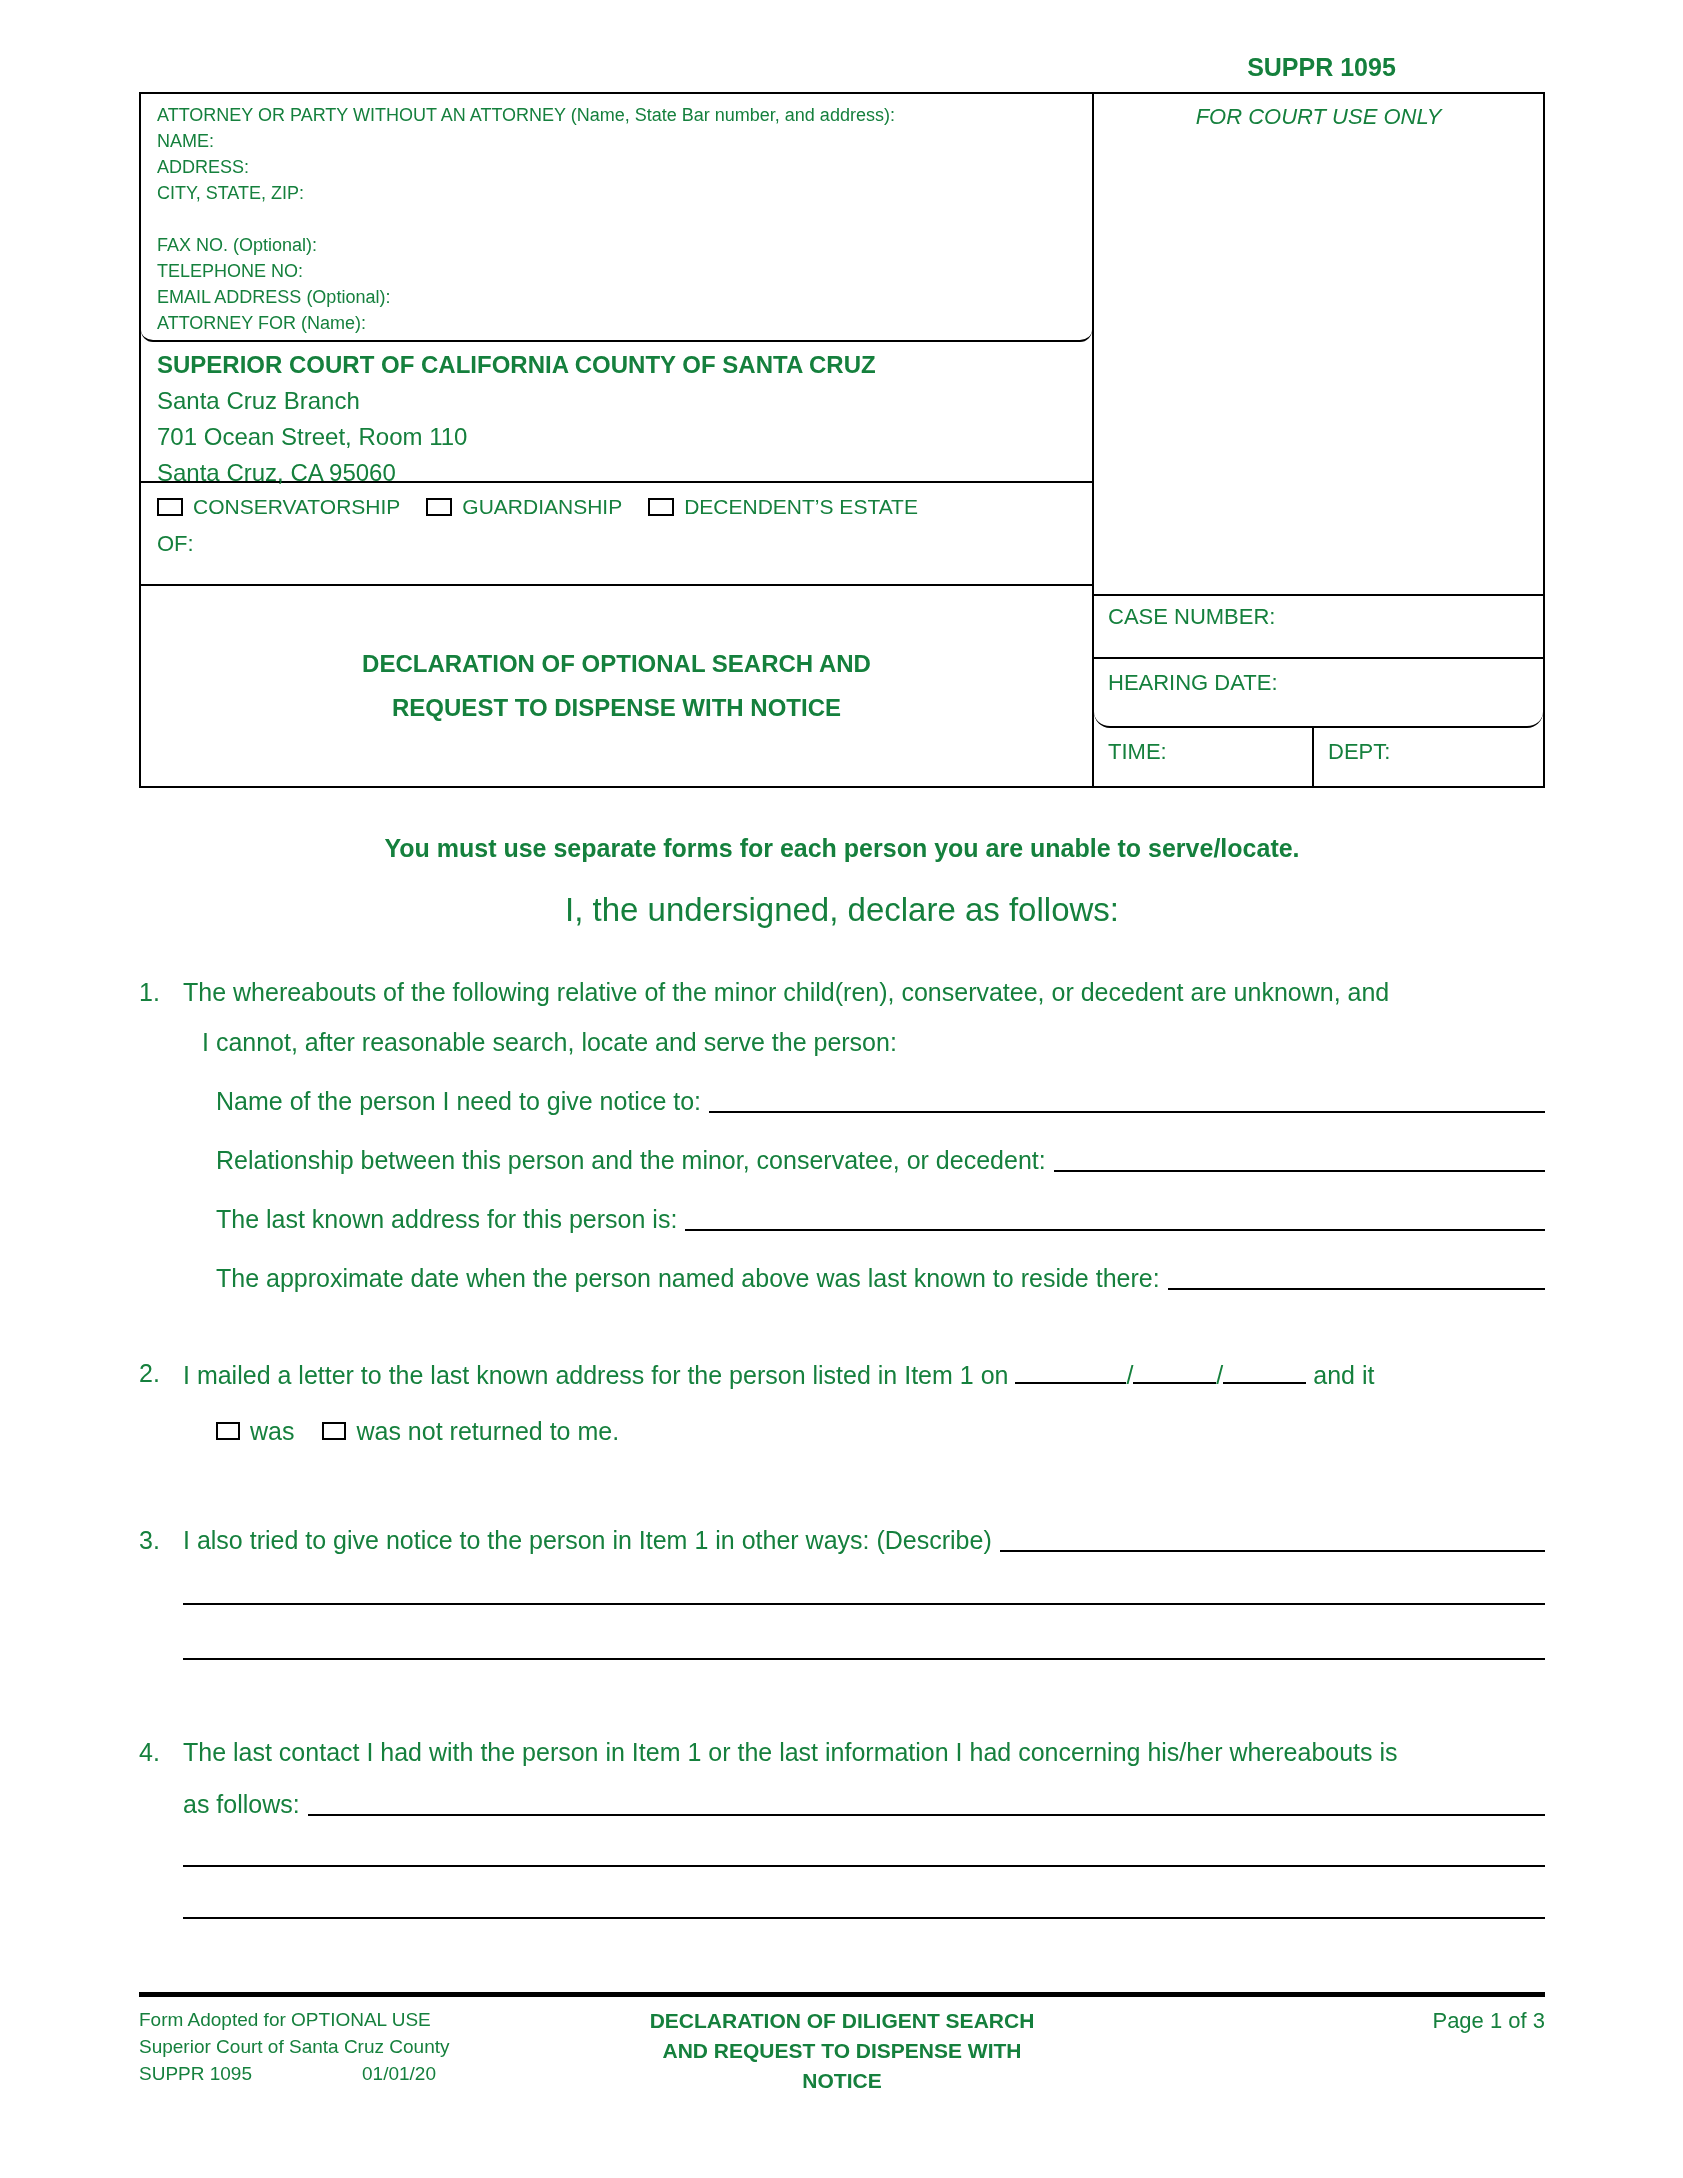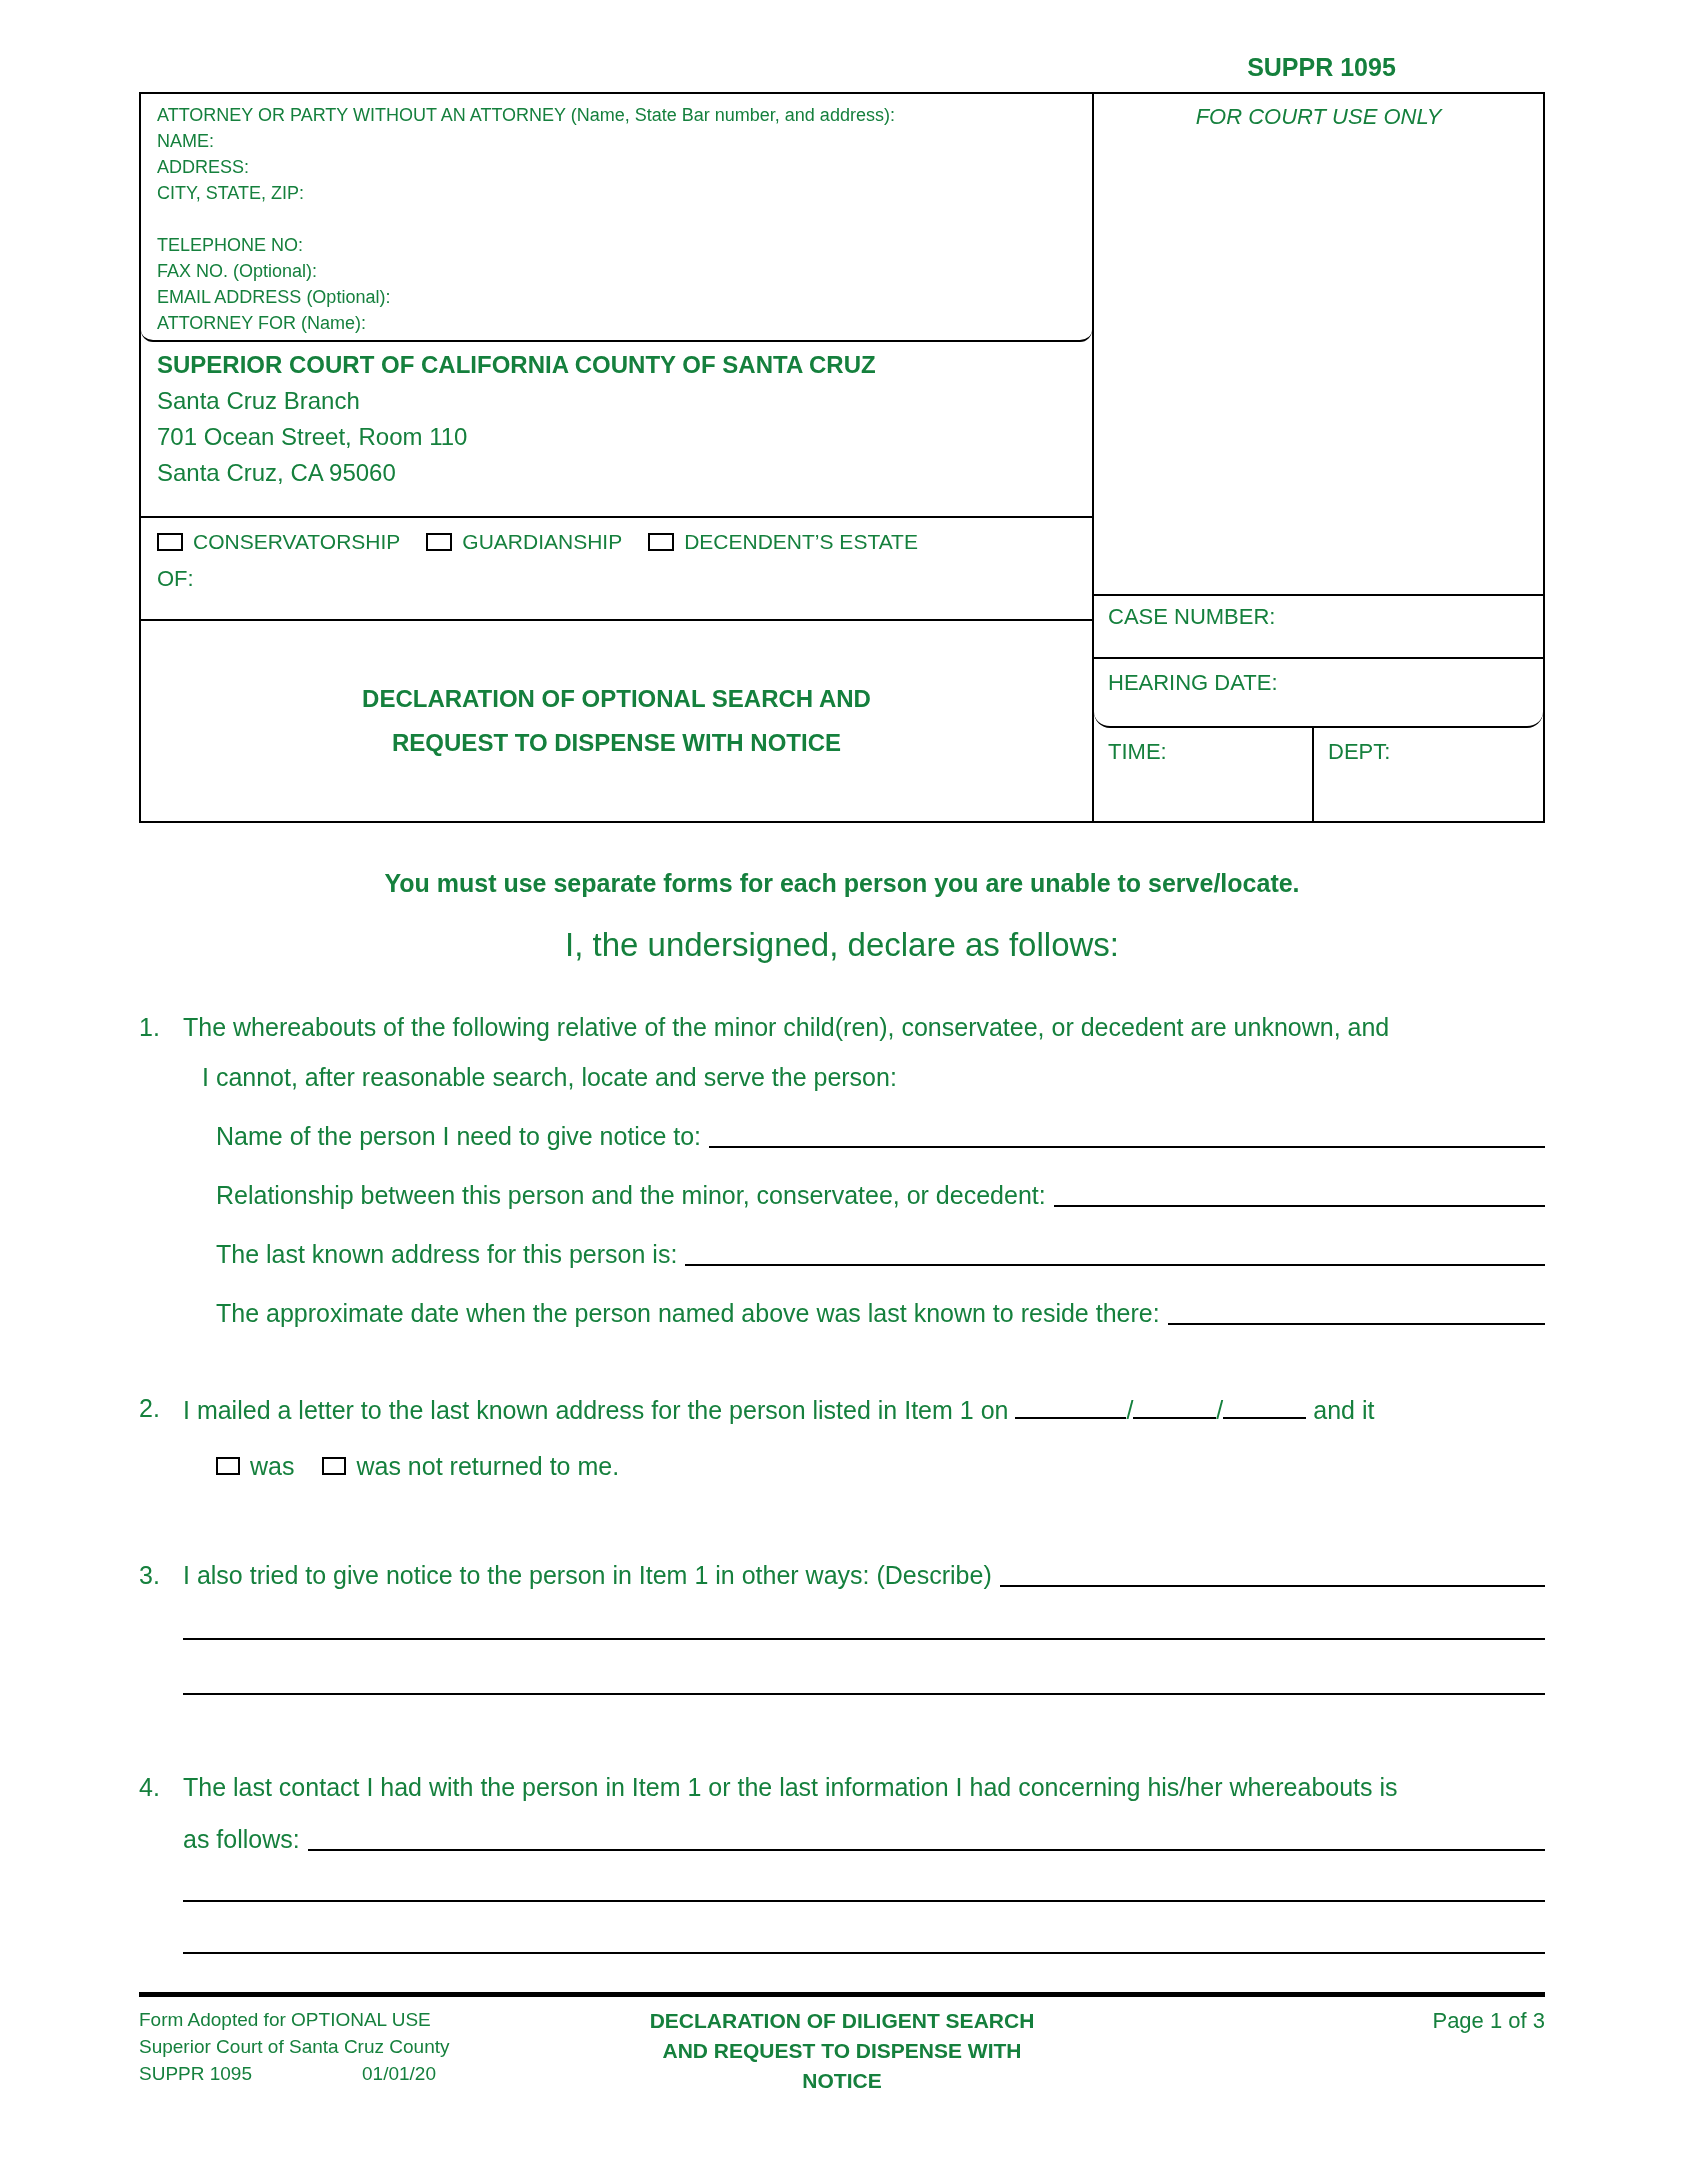--- a/index.html
+++ b/index.html
@@ -10,21 +10,21 @@
   
   .form-number{margin-top:53px;margin-bottom:10px;margin-left:auto;width:447px;
                text-align:center;font-weight:bold;font-size:25px;}
 
   
   .header-box{border:2px solid #000;display:grid;grid-template-columns:953px 1fr;}
   .hb-left{border-right:2px solid #000;display:flex;flex-direction:column;box-sizing:border-box;}
   .sec{box-sizing:border-box;}
   .attorney{height:248px;padding:8px 16px;font-size:18px;line-height:26px;border-bottom:2px solid #000;border-radius:12px;}
   .attorney-gap{height:26px;}
-  .court{height:176px;padding:5px 16px;font-size:24px;line-height:36px;border-bottom:2px solid #000;}
+  .court{height:141px;padding:5px 16px;font-size:24px;line-height:36px;border-bottom:2px solid #000;}
   .court-name{font-weight:bold;}
   .casetype{height:103px;padding:12px 16px;font-size:21px;border-bottom:2px solid #000;}
   .cb-row{display:flex;align-items:center;}
   .cb{width:26px;height:18px;border:2px solid #000;display:inline-block;flex:none;margin-right:10px;box-sizing:border-box;}
   .cb-label{margin-right:26px;}
   .of-label{margin-top:12px;font-size:22px;}
   .titlesec{height:200px;display:flex;flex-direction:column;justify-content:center;align-items:center;
             font-weight:bold;font-size:24px;line-height:44px;box-sizing:border-box;}
 
   .hb-right{display:flex;flex-direction:column;font-size:21px;box-sizing:border-box;}
@@ -84,22 +84,22 @@
 
     <div class="header-box">
       <div class="hb-left">
 
         <div class="attorney sec">
           <div>ATTORNEY OR PARTY WITHOUT AN ATTORNEY (Name, State Bar number, and address):</div>
           <div>NAME:</div>
           <div>ADDRESS:</div>
           <div>CITY, STATE, ZIP:</div>
           <div class="attorney-gap"></div>
+          <div>FAX NO. (Optional):</div>
           <div>TELEPHONE NO:</div>
-          <div>FAX NO. (Optional):</div>
           <div>EMAIL ADDRESS (Optional):</div>
           <div>ATTORNEY FOR (Name):</div>
         </div>
 
         <div class="court sec">
           <div class="court-name">SUPERIOR COURT OF CALIFORNIA COUNTY OF SANTA CRUZ</div>
           <div>Santa Cruz Branch</div>
           <div>701 Ocean Street, Room 110</div>
           <div>Santa Cruz, CA 95060</div>
         </div>

